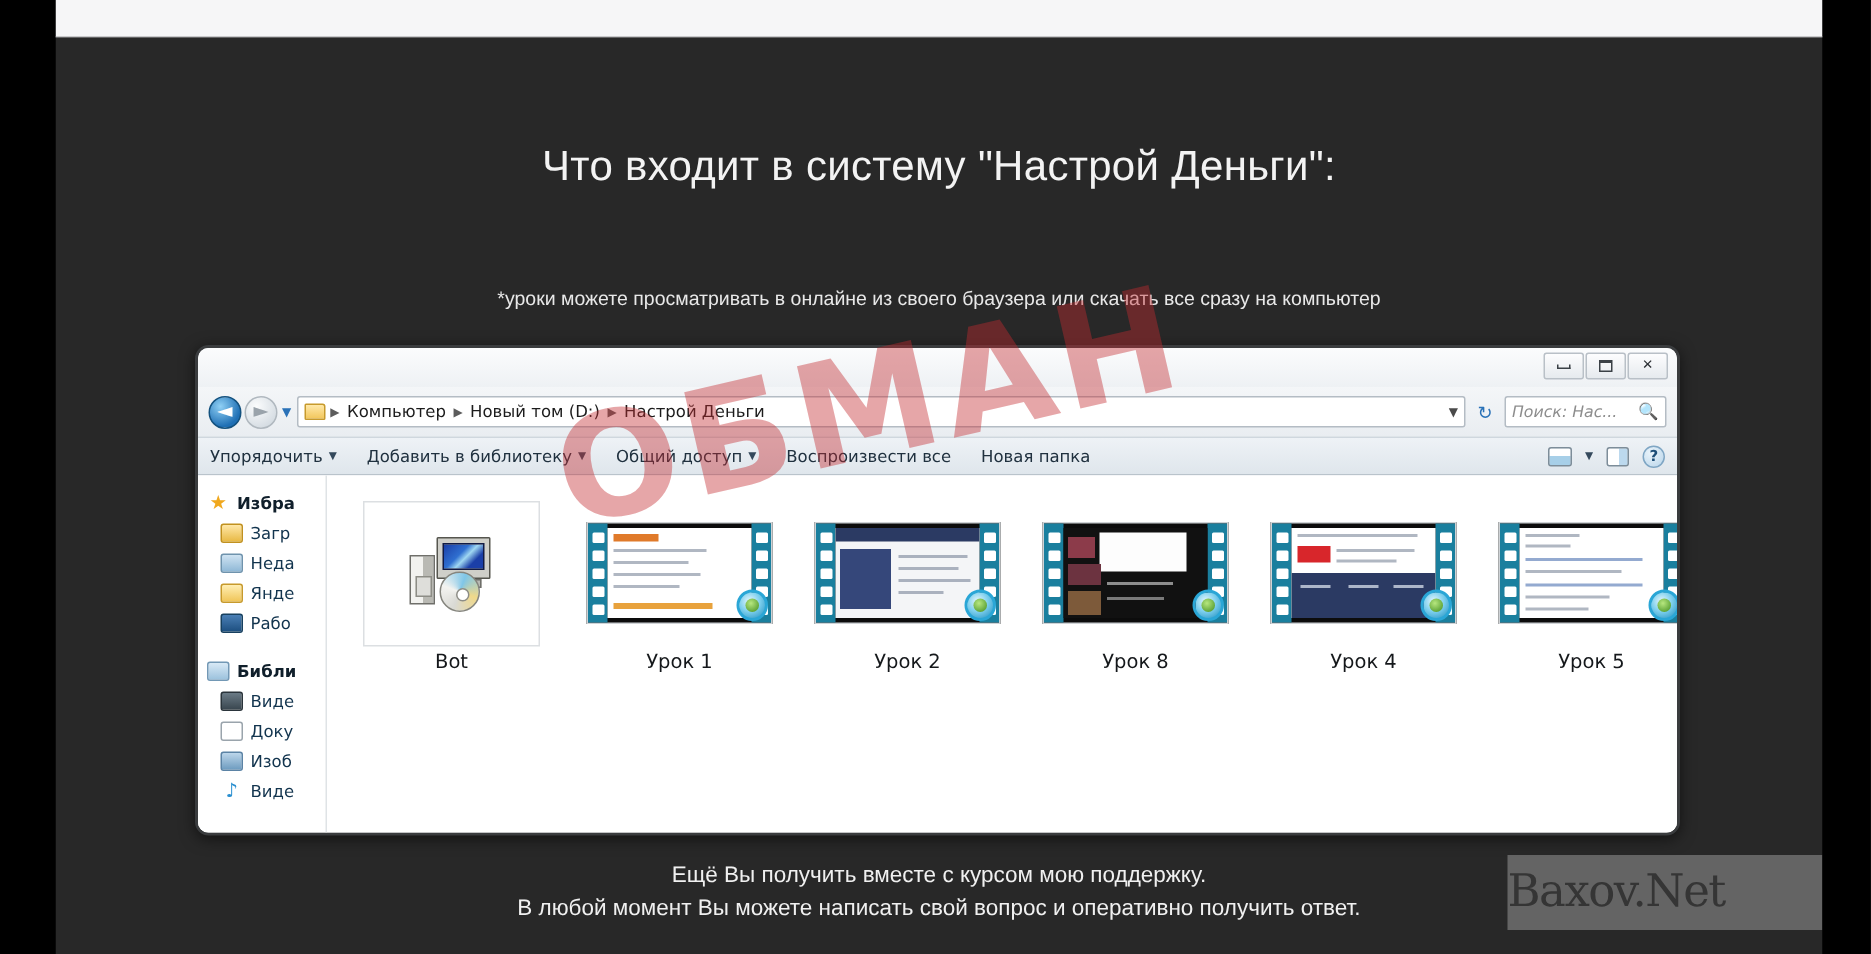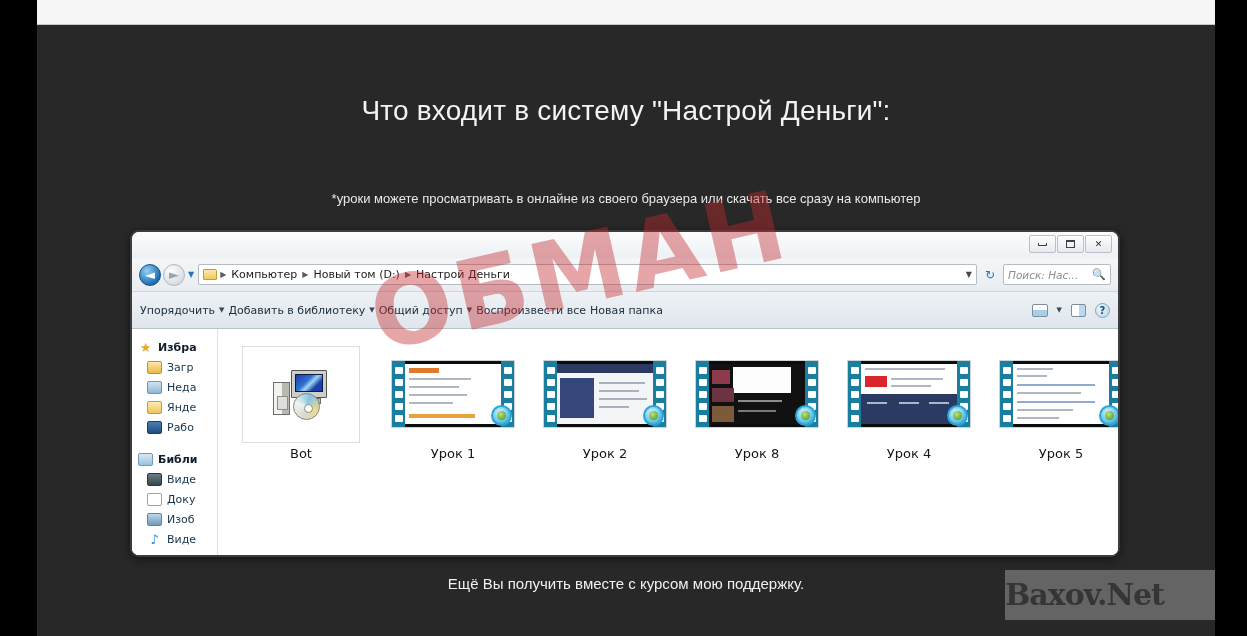--- a/index.html
+++ b/index.html
@@ -107,24 +107,24 @@
   .search-box {
     flex: none; width: 108px; height: 21px; background: #fff;
     border: 1px solid #b4bcc4; border-radius: 2px;
     display: flex; align-items: center; padding: 0 4px;
   }
   .search-ph { font-size: 10.5px; color: #8d8d8d; font-style: italic; flex: 1; overflow: hidden; white-space: nowrap; }
   .search-mag { color: #2f7ec0; font-size: 11px; }
 
   
   .exp-toolbar {
-    position: relative; height: 38px;
+    position: relative; height: 26px;
     background: linear-gradient(#eef2f6, #dfe6ec);
     border-top: 1px solid #cfd7de; border-bottom: 1px solid #b9c3cb;
-    display: flex; align-items: center; padding: 0 8px; gap: 4px;
+    display: flex; align-items: center; padding: 0 8px; gap: 20px;
   }
   .tb-item { font-size: 11px; color: #20313f; white-space: nowrap; display: flex; align-items: center; gap: 4px; }
   .tb-caret { font-size: 7px; color: #34495c; }
   .tb-right { margin-left: auto; display: flex; align-items: center; gap: 9px; }
   .tb-viewicon {
     width: 16px; height: 13px; border: 1px solid #7d8d99; border-radius: 2px;
     background: linear-gradient(#ffffff 45%, #a7cfe8 45%);
   }
   .tb-pane {
     width: 15px; height: 13px; border: 1px solid #7d8d99; border-radius: 2px;
@@ -251,21 +251,21 @@
     transform: rotate(-13deg);
     pointer-events: none; user-select: none;
     font-family: "DejaVu Sans", "Liberation Sans", sans-serif;
   }
   .wm-band {
     position: absolute; left: 968px; top: 545px; width: 210px; height: 50px;
     background: rgba(150,150,150,.55);
   }
   .wm-baxov {
     position: absolute; left: 968px; top: 552px; width: 200px;
-    font-size: 30px; font-weight: bold; letter-spacing: -1px;
+    font-size: 30px; font-weight: normal; letter-spacing: -1px;
     color: rgba(40,40,40,.78);
     font-family: "DejaVu Serif", "Liberation Serif", serif;
     pointer-events: none; user-select: none;
   }
 </style>
 </head>
 <body>
 
 <div class="page-root">
 
@@ -579,20 +579,21 @@
               <div class="item-label">Урок 5</div>
             </div>
 
           </div>
         </div>
       </div>
     </div>
 
     <div class="footnote">
       <div>Ещё Вы получить вместе с курсом мою поддержку.</div>
+      <div>В любой момент Вы можете написать свой вопрос и оперативно получить ответ.</div>
     </div>
 
     <div class="wm-obman">ОБМАН</div>
     <div class="wm-band"></div>
     <div class="wm-baxov">Baxov.Net</div>
 
   </div>
 
   <div class="bar-left"></div>
   <div class="bar-right"></div>

